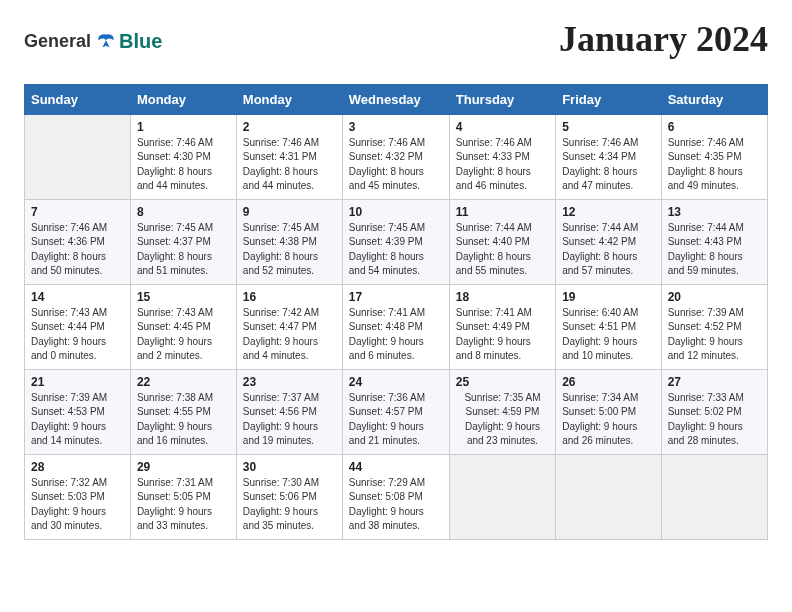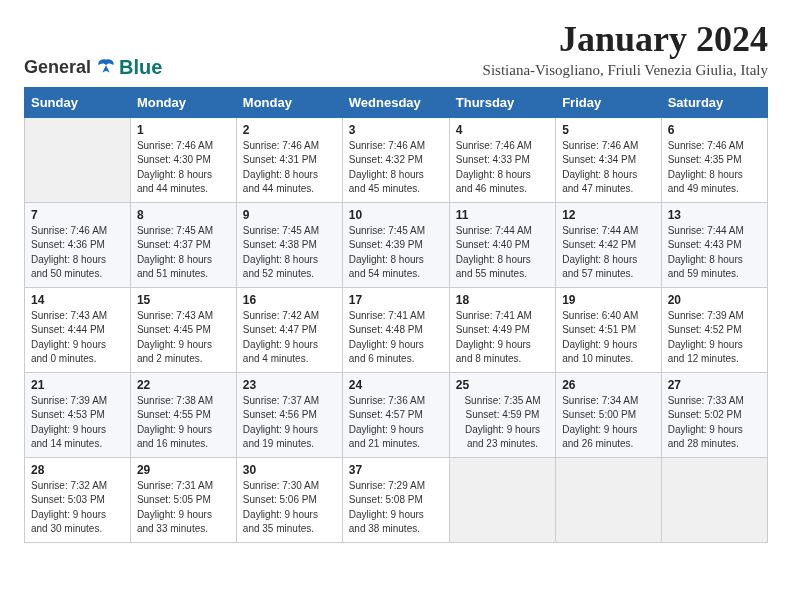--- a/index.html
+++ b/index.html
@@ -5,21 +5,21 @@
     * { box-sizing: border-box; margin: 0; padding: 0; }
     body {
       font-family: Arial, sans-serif;
       background: #fff;
       width: 792px;
       min-height: 612px;
       padding: 20px 24px 20px 24px;
     }
     .header-area {
       display: flex;
-      align-items: flex-end;
+      align-items: center;
       justify-content: space-between;
       margin-bottom: 8px;
     }
     .logo-area {
       display: flex;
       flex-direction: column;
       align-items: flex-start;
       padding-top: 4px;
     }
     .logo-text {
@@ -53,21 +53,21 @@
       line-height: 1.1;
     }
     .subtitle {
       font-size: 15px;
       color: #444;
       margin-top: 2px;
     }
     .calendar-table {
       width: 100%;
       border-collapse: collapse;
-      margin-top: 8px;
+      margin-top: 24px;
     }
     .calendar-table th {
       background-color: #2b6cb0;
       color: #fff;
       font-size: 13px;
       font-weight: bold;
       padding: 7px 6px;
       text-align: left;
       border: 1px solid #2b6cb0;
     }
@@ -109,21 +109,20 @@
       <span class="logo-general">General</span>
       <svg class="logo-icon" viewBox="0 0 24 24" fill="none">
         <path d="M12 4 C16 2, 22 6, 20 10 C18 8, 14 7, 12 10 C10 7, 6 8, 4 10 C2 6, 8 2, 12 4Z" fill="#1a6bbf"></path>
         <path d="M12 10 L8 18 L12 16 L16 18 Z" fill="#1a6bbf"></path>
       </svg>
       <span class="logo-blue">Blue</span>
     </div>
   </div>
   <div class="title-area">
     <div class="month-title">January 2024</div>
-    <div class="subtitle">Sistiana-Visogliano, Friuli Venezia Giulia, Italy</div>
   </div>
 </div>
 
 <table class="calendar-table">
   <thead>
     <tr>
     <th>Sunday</th>
         <th>Monday</th>
         <th>Monday</th>
         <th>Wednesday</th>
@@ -317,21 +316,21 @@
 Sunset: 5:05 PM
 Daylight: 9 hours and 33 minutes.</div>
         </td>
         <td>
           <span class="day-number">30</span>
           <div class="day-info" style="white-space: pre-line;">Sunrise: 7:30 AM
 Sunset: 5:06 PM
 Daylight: 9 hours and 35 minutes.</div>
         </td>
         <td>
-          <span class="day-number">37</span>
+          <span class="day-number">44</span>
           <div class="day-info" style="white-space: pre-line;">Sunrise: 7:29 AM
 Sunset: 5:08 PM
 Daylight: 9 hours and 38 minutes.</div>
         </td>
         <td class="empty-cell"></td>
         <td class="empty-cell"></td>
         <td class="empty-cell"></td>
       </tr>
     </tbody>
 </table>

